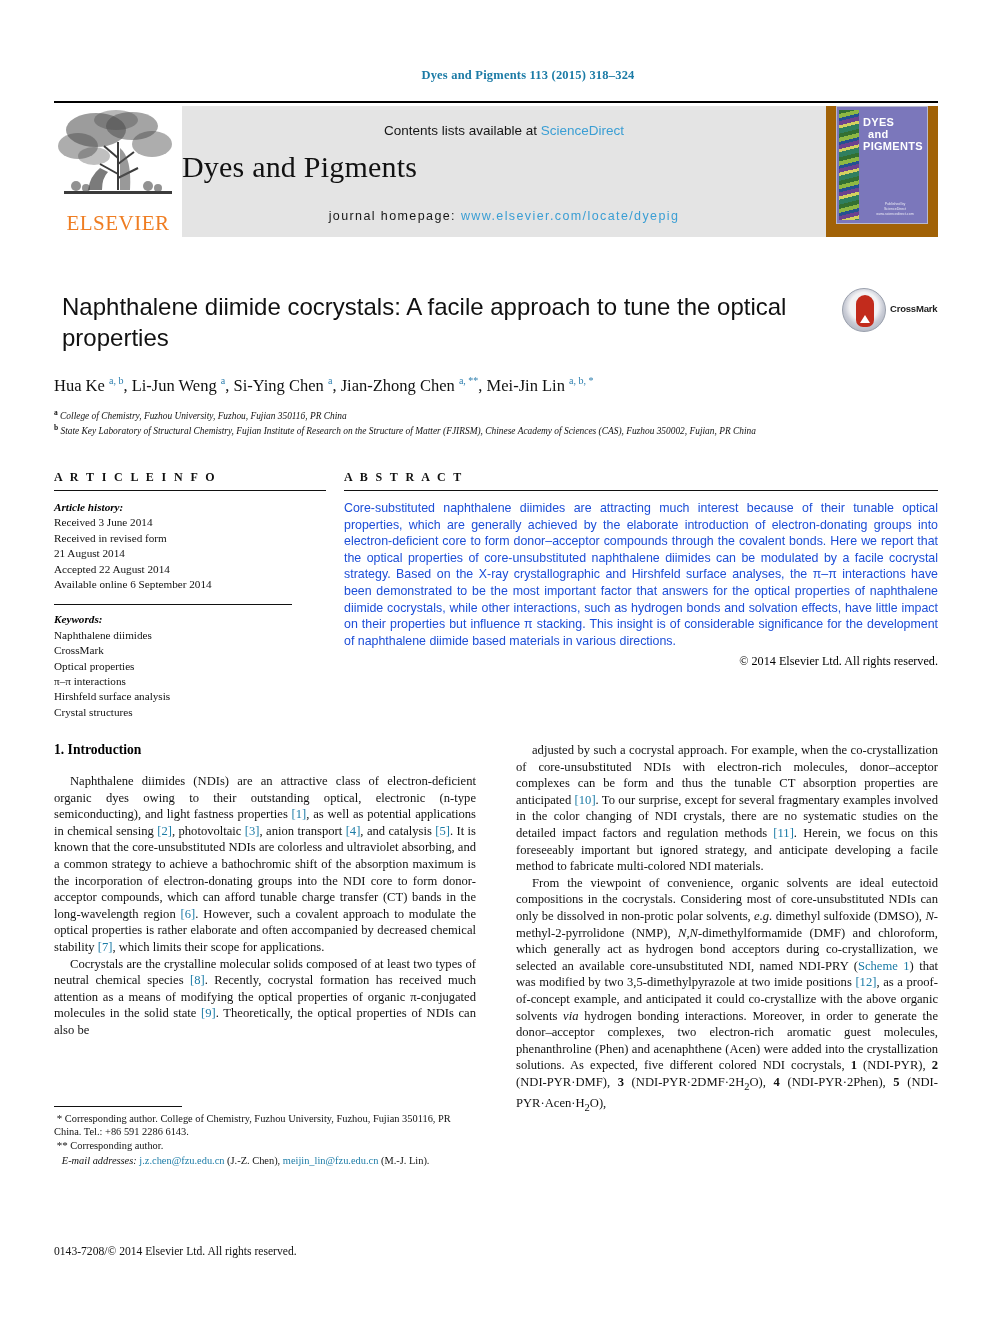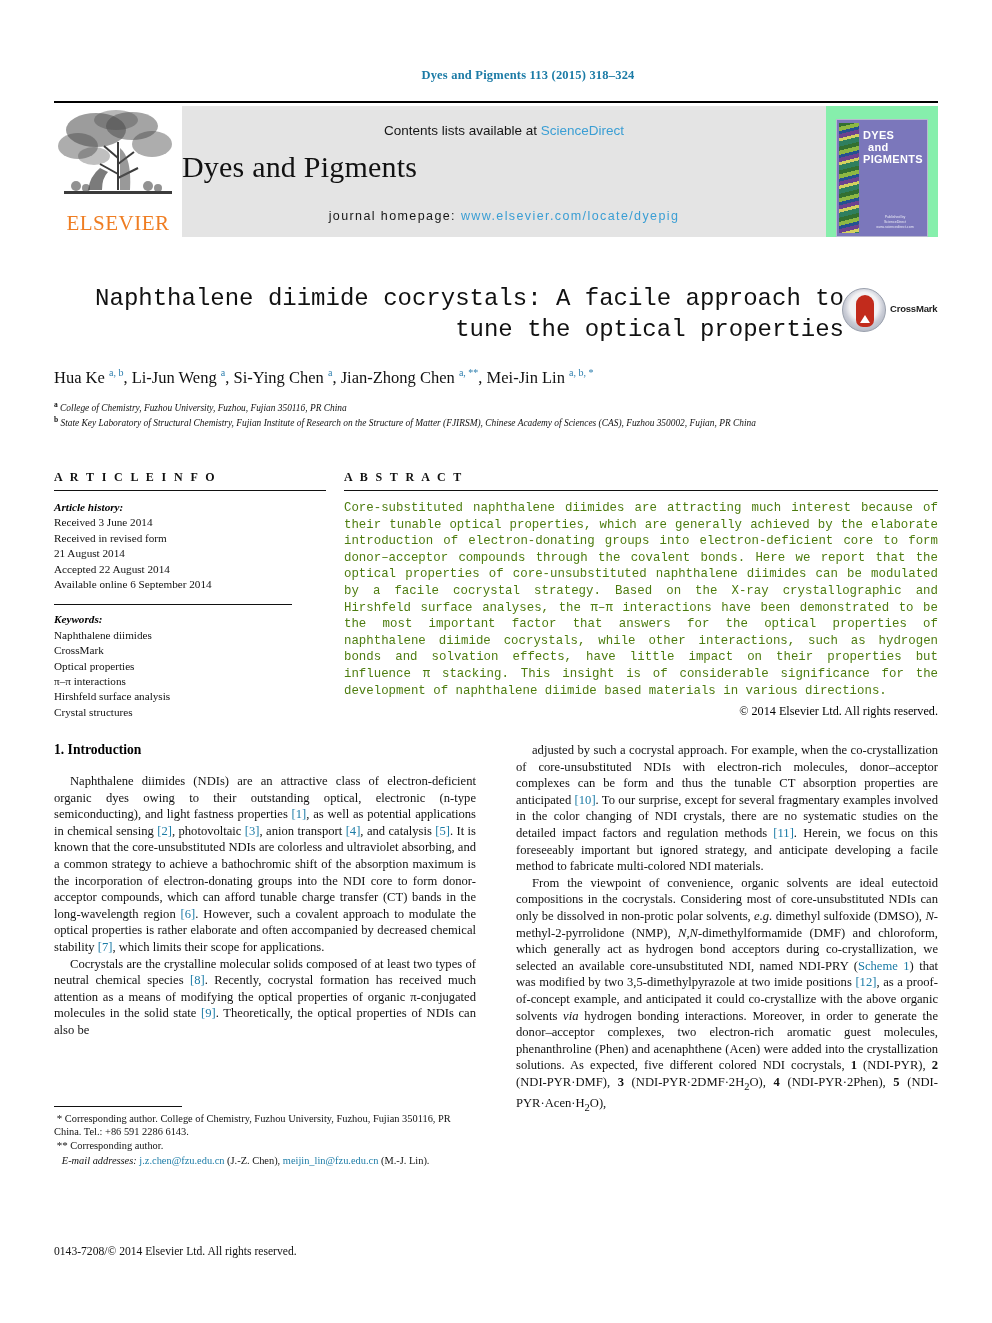--- a/index.html
+++ b/index.html
@@ -102,23 +102,23 @@
     font-family: "Liberation Sans", sans-serif;
     font-size: 12.5px;
     letter-spacing: 1.4px;
     color: #161616;
   }
   .homepage-line .url { color: #3a9ed4; }
   .cover-thumb {
     width: 112px;
     flex: 0 0 112px;
     position: relative;
-    background: #86efac;
+    background: #a16207;
     display: flex;
-    align-items: flex-end;
+    align-items: flex-start;
     justify-content: center;
   }
   .cover-art {
     width: 92px; height: 118px;
     background: #7b77bb;
     position: relative;
     overflow: hidden;
     box-shadow: 0 0 0 1px #b9b9cf inset;
   }
   .cover-strip {
@@ -147,28 +147,27 @@
     text-align: center;
     color: #e9e9f5;
     font-family: "Liberation Sans", sans-serif;
     font-size: 3.6px;
     line-height: 5px;
   }
 
   
   .title-block { position: absolute; left: 54px; top: 283px; width: 884px; }
   .article-title {
-    font-family: Liberation Mono, monospace;
+    font-family: Liberation Sans, sans-serif;
     font-size: 24px;
     line-height: 31px;
     color: #111;
     width: 790px;
     font-weight: normal;
-    margin: 0;
-    text-align: right;
+    margin: 8px;
   }
   .crossmark {
     position: absolute;
     right: 0; top: 5px;
     width: 96px; height: 46px;
   }
   .crossmark-badge {
     position: absolute; left: 0; top: 0;
     width: 44px; height: 44px;
     border-radius: 50%;
@@ -249,25 +248,25 @@
     line-height: 15.4px;
   }
   .hist-list, .kw-list {
     font-family: "Liberation Serif", serif;
     font-size: 11.2px;
     line-height: 15.4px;
     color: #111;
   }
   .kw-rule { border-top: 1.2px solid #111; margin: 12px 0 7px 0; width: 238px; }
   .abstract-text {
-    font-family: Liberation Mono, monospace;
+    font-family: Liberation Sans, sans-serif;
     font-size: 12.4px;
     line-height: 16.6px;
     text-align: justify;
-    color: #4d7c0f;
+    color: #1d4ed8;
   }
   .copyright {
     font-family: "Liberation Serif", serif;
     font-size: 12.2px;
     text-align: right;
     margin-top: 5px;
   }
 
   
   .body-cols {

